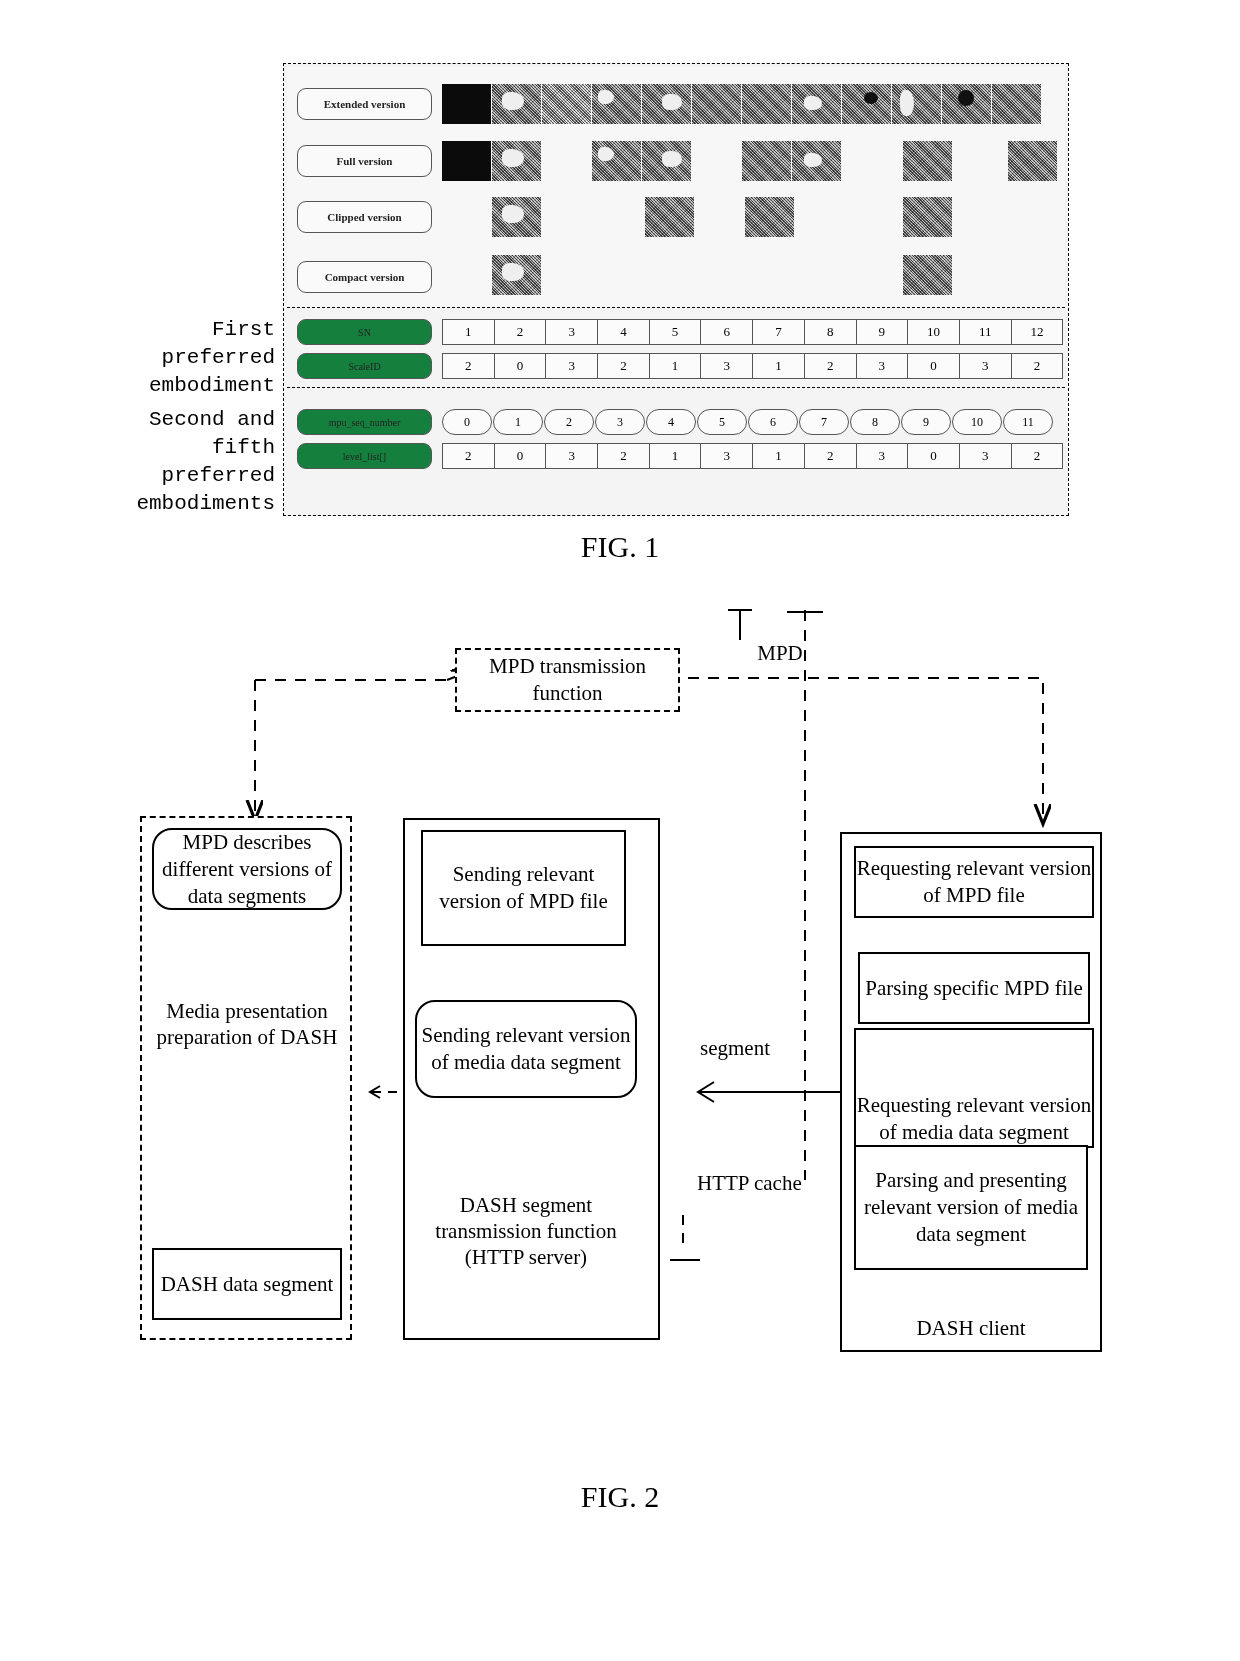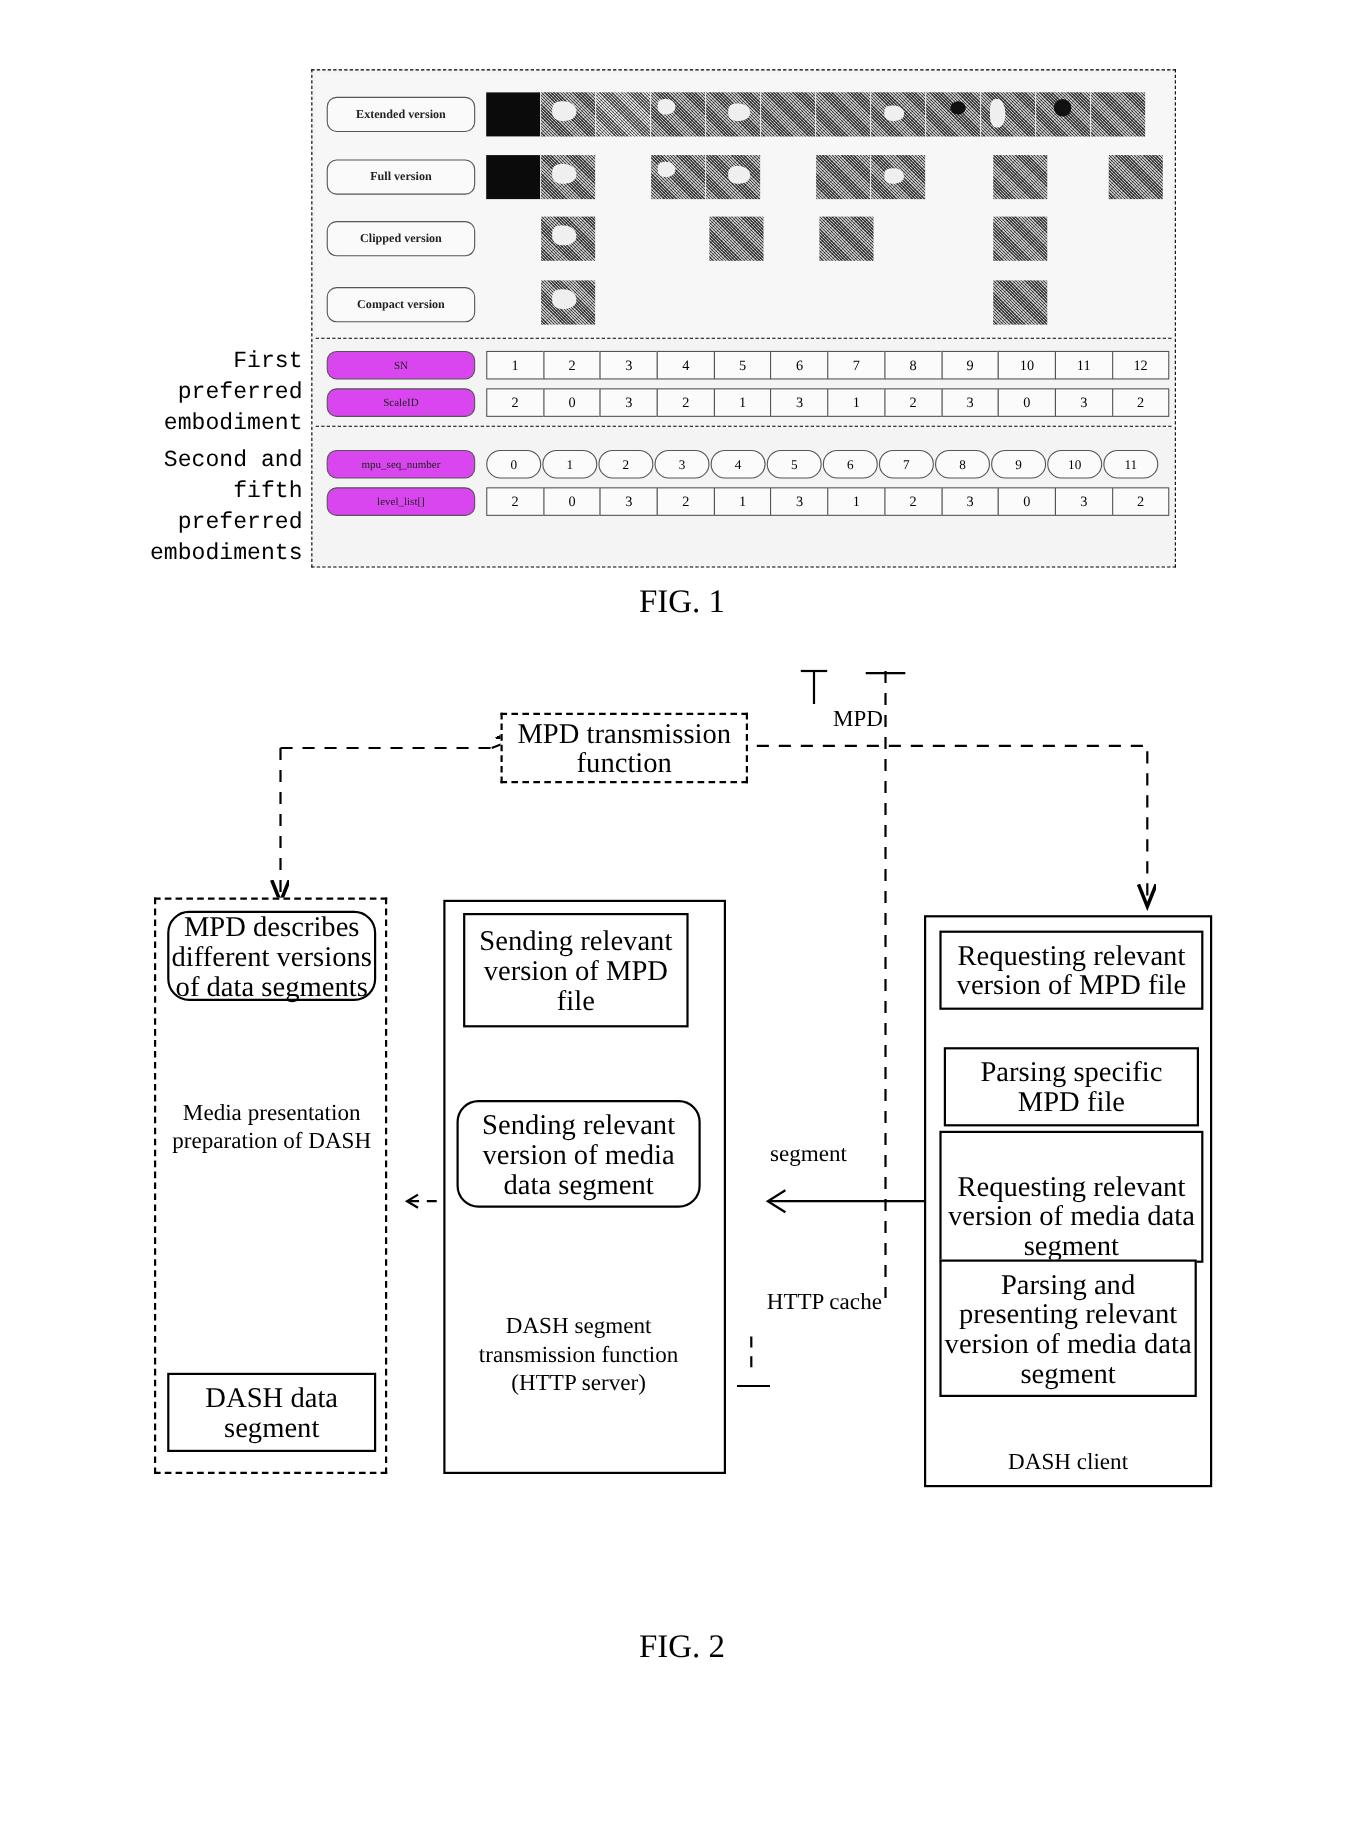--- a/index.html
+++ b/index.html
@@ -98,21 +98,21 @@
     width: 778px; height: 80px;
     box-sizing: border-box;
   }
   .tbl-rowlabel {
     position: absolute;
     left: 10px;
     width: 135px;
     height: 26px;
     border: 1px solid #555;
     border-radius: 9px;
-    background: #d946ef;
+    background: #15803d;
     display: flex;
     align-items: center;
     justify-content: center;
     font-size: 10px;
     box-sizing: border-box;
     color: #222;
   }
   .cellrow {
     position: absolute;
     left: 155px;
@@ -158,21 +158,21 @@
     left: 0; top: 600px;
     width: 1240px; height: 1061px;
   }
   .box {
     position: absolute;
     box-sizing: border-box;
     display: flex;
     align-items: center;
     justify-content: center;
     text-align: center;
-    font-size: 26px;
+    font-size: 21px;
     line-height: 27px;
     background: #fff;
   }
   .solid { border: 2px solid #000; }
   .dashed { border: 2px dashed #000; }
   .label-txt {
     position: absolute;
     font-size: 21px;
     line-height: 26px;
     text-align: center;
@@ -399,21 +399,21 @@
   <div class="box dashed" style="left:140px; top:216px; width:212px; height:524px; align-items:flex-start; justify-content:flex-start;"></div>
   <div class="box solid" style="left:152px; top:228px; width:190px; height:82px;border-radius:20px;">
     <span>MPD describes different versions of data segments</span>
   </div>
   <div class="label-txt" style="left:152px; top:398px; width:190px;">Media presentation preparation of DASH</div>
   <div class="box solid" style="left:152px; top:648px; width:190px; height:72px;">
     <span>DASH data segment</span>
   </div>
 
   <div class="box solid" style="left:403px; top:218px; width:257px; height:522px; align-items:flex-start; justify-content:flex-start;"></div>
-  <div class="box solid" style="left:421px; top:230px; width:205px; height:104px;">
+  <div class="box solid" style="left:421px; top:230px; width:205px; height:116px;">
     <span>Sending relevant version of MPD file</span>
   </div>
   <div class="box solid" style="left:415px; top:400px; width:222px; height:98px;border-radius:20px;">
     <span>Sending relevant version of media data segment</span>
   </div>
   <div class="label-txt" style="left:415px; top:592px; width:222px;">DASH segment transmission function (HTTP server)</div>
 
   <div class="box solid" style="left:840px; top:232px; width:262px; height:520px; align-items:flex-start; justify-content:flex-start;"></div>
   <div class="box solid" style="left:858px; top:352px; width:232px; height:72px;">
     <span>Parsing specific MPD file</span>

